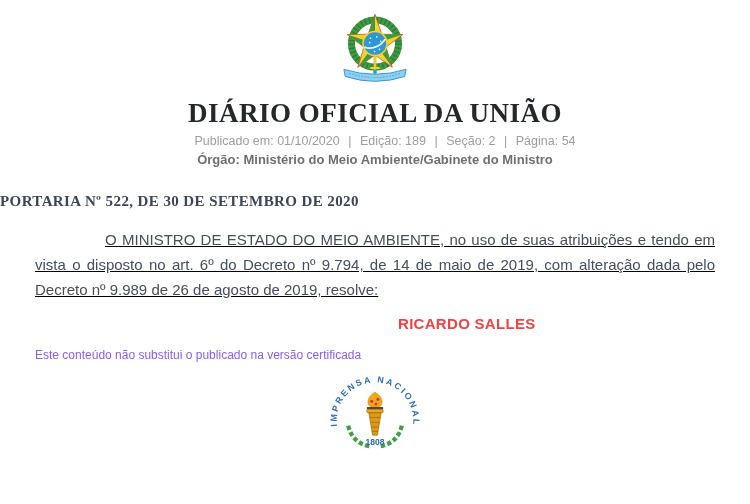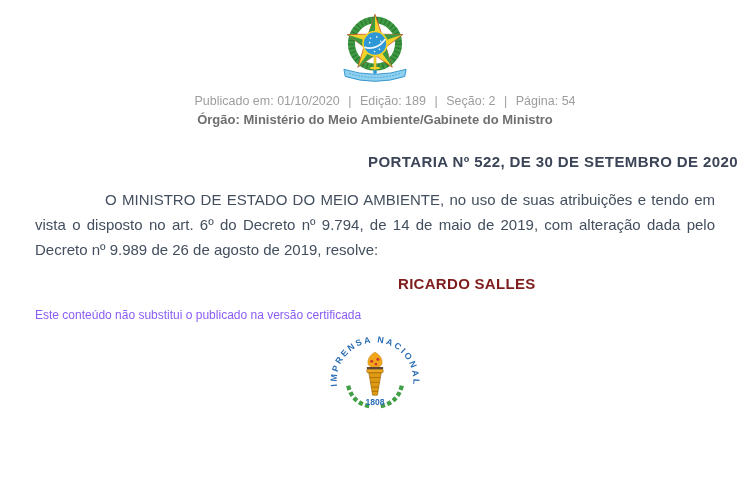--- a/index.html
+++ b/index.html
@@ -17,41 +17,42 @@
     font-weight: 700;
     font-size: 27px;
     line-height: 30px;
     color: #24282b;
     letter-spacing: 0.5px;
   }
   .meta { margin-top: 6px; font-size: 12.5px; color: #9d9d9d; padding-left: 20px; }
   .meta .sep { margin: 0 5px; }
   .orgao { margin-top: 4px; font-size: 13px; font-weight: 700; color: #6f6f6f; }
   .doc-heading {
-    margin: 26px 12px 0;
-    text-align: right;
+    margin: 26px 0 0;
+    text-align: left;
     font-size: 15px;
     font-weight: 700;
     color: #3b4557;
     letter-spacing: 0.4px;
+    font-family: Liberation Serif, serif;
   }
-  .doc-body { margin: 17px 35px 13px; }
+  .doc-body { margin: 17px 35px 13px; text-decoration: underline; }
   .para {
     margin: 0;
     text-indent: 70px;
     text-align: justify;
     font-size: 15px;
     line-height: 25px;
     color: #434f5e;
   }
   .signature {
     margin: 6px 0 0 398px;
     font-size: 15px;
     font-weight: 700;
-    color: #7f1d1d;
+    color: #ef4444;
     letter-spacing: 0.3px;
   }
   .disclaimer { margin: 16px 0 0 35px; font-size: 12px; color: #8b5cf6; }
   .footer { text-align: center; margin-top: 12px; }
 </style>
 </head>
 <body>
 
 <div class="page">
 
@@ -81,20 +82,21 @@
         <circle cx="56.5" cy="37.5" r="0.9" fill="#fff"></circle>
           <circle cx="44" cy="39" r="0.9" fill="#fff"></circle>
         <circle cx="49.5" cy="49" r="0.9" fill="#fff"></circle>
           <circle cx="55" cy="46.5" r="0.9" fill="#fff"></circle>
 
         <path d="M 15,69 Q 50,80 85,69 L 83.5,77 Q 50,88 16.5,77 Z" fill="#8ed0ef" stroke="#2b8ec7" stroke-width="1"></path>
         <path d="M 21,73.5 Q 50,83 79,73.5" fill="none" stroke="#2b8ec7" stroke-width="0.7" stroke-dasharray="2 1.5"></path>
       </svg>
     </div>
 
+    <h1 class="title">DIÁRIO OFICIAL DA UNIÃO</h1>
 
     <div class="meta">
       <span>Publicado em:</span>
       <span>01/10/2020</span>
       <span class="sep">|</span>
       <span>Edição:</span>
       <span>189</span>
       <span class="sep">|</span>
       <span>Seção:</span>
       <span>2</span>

